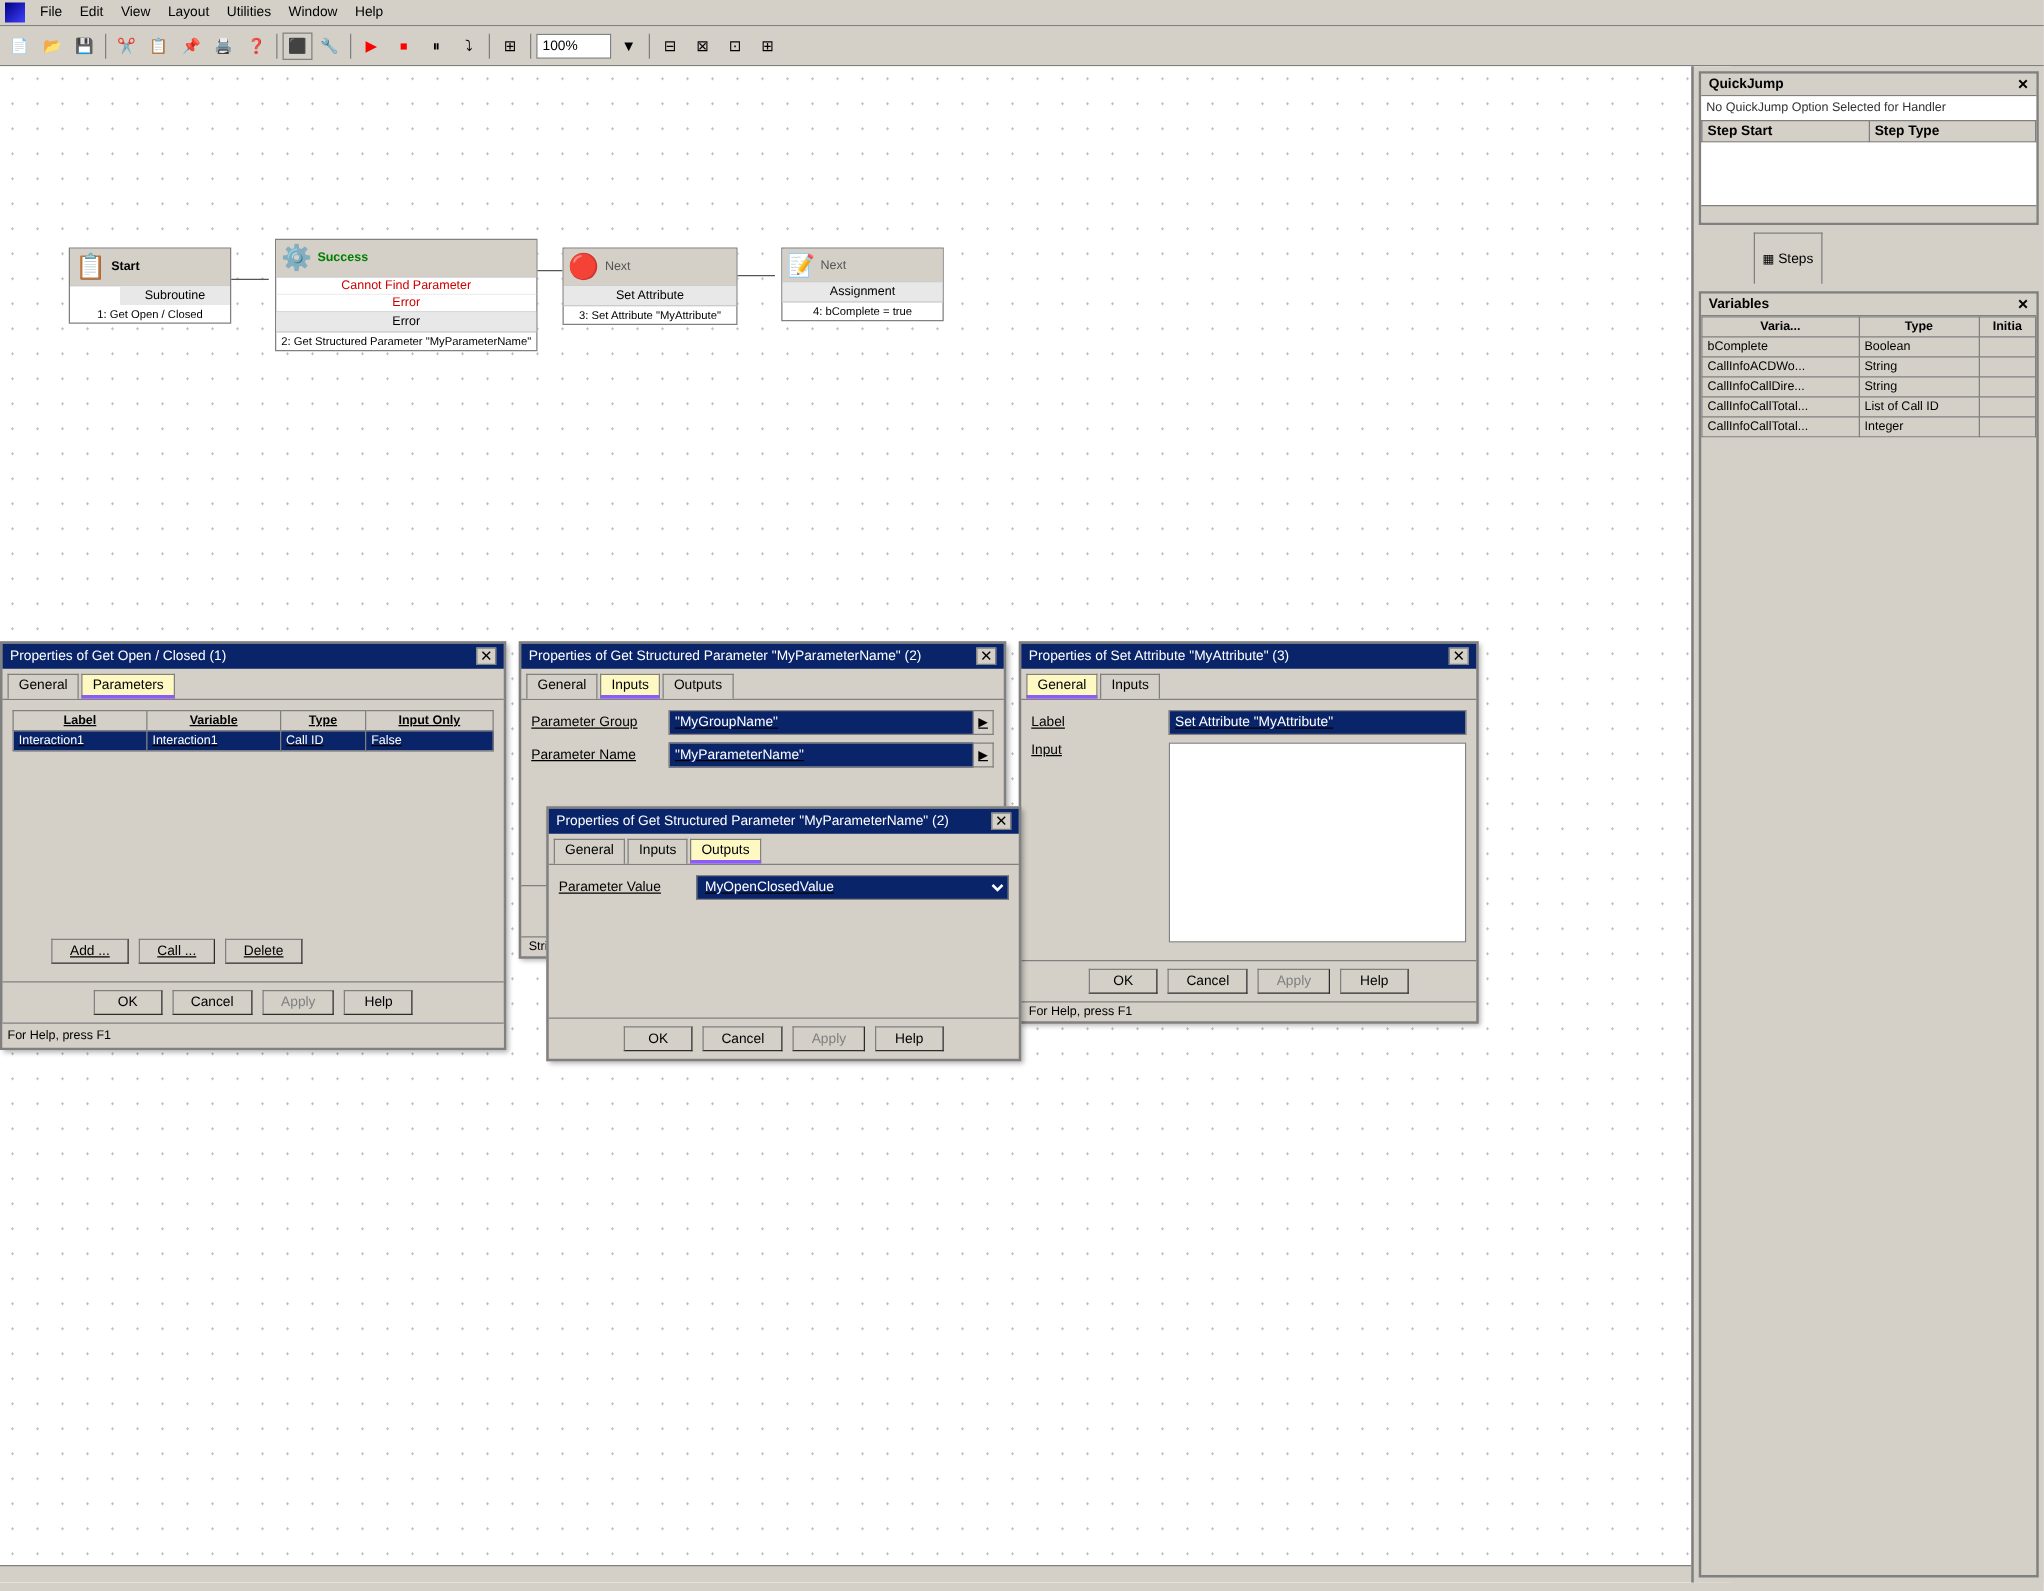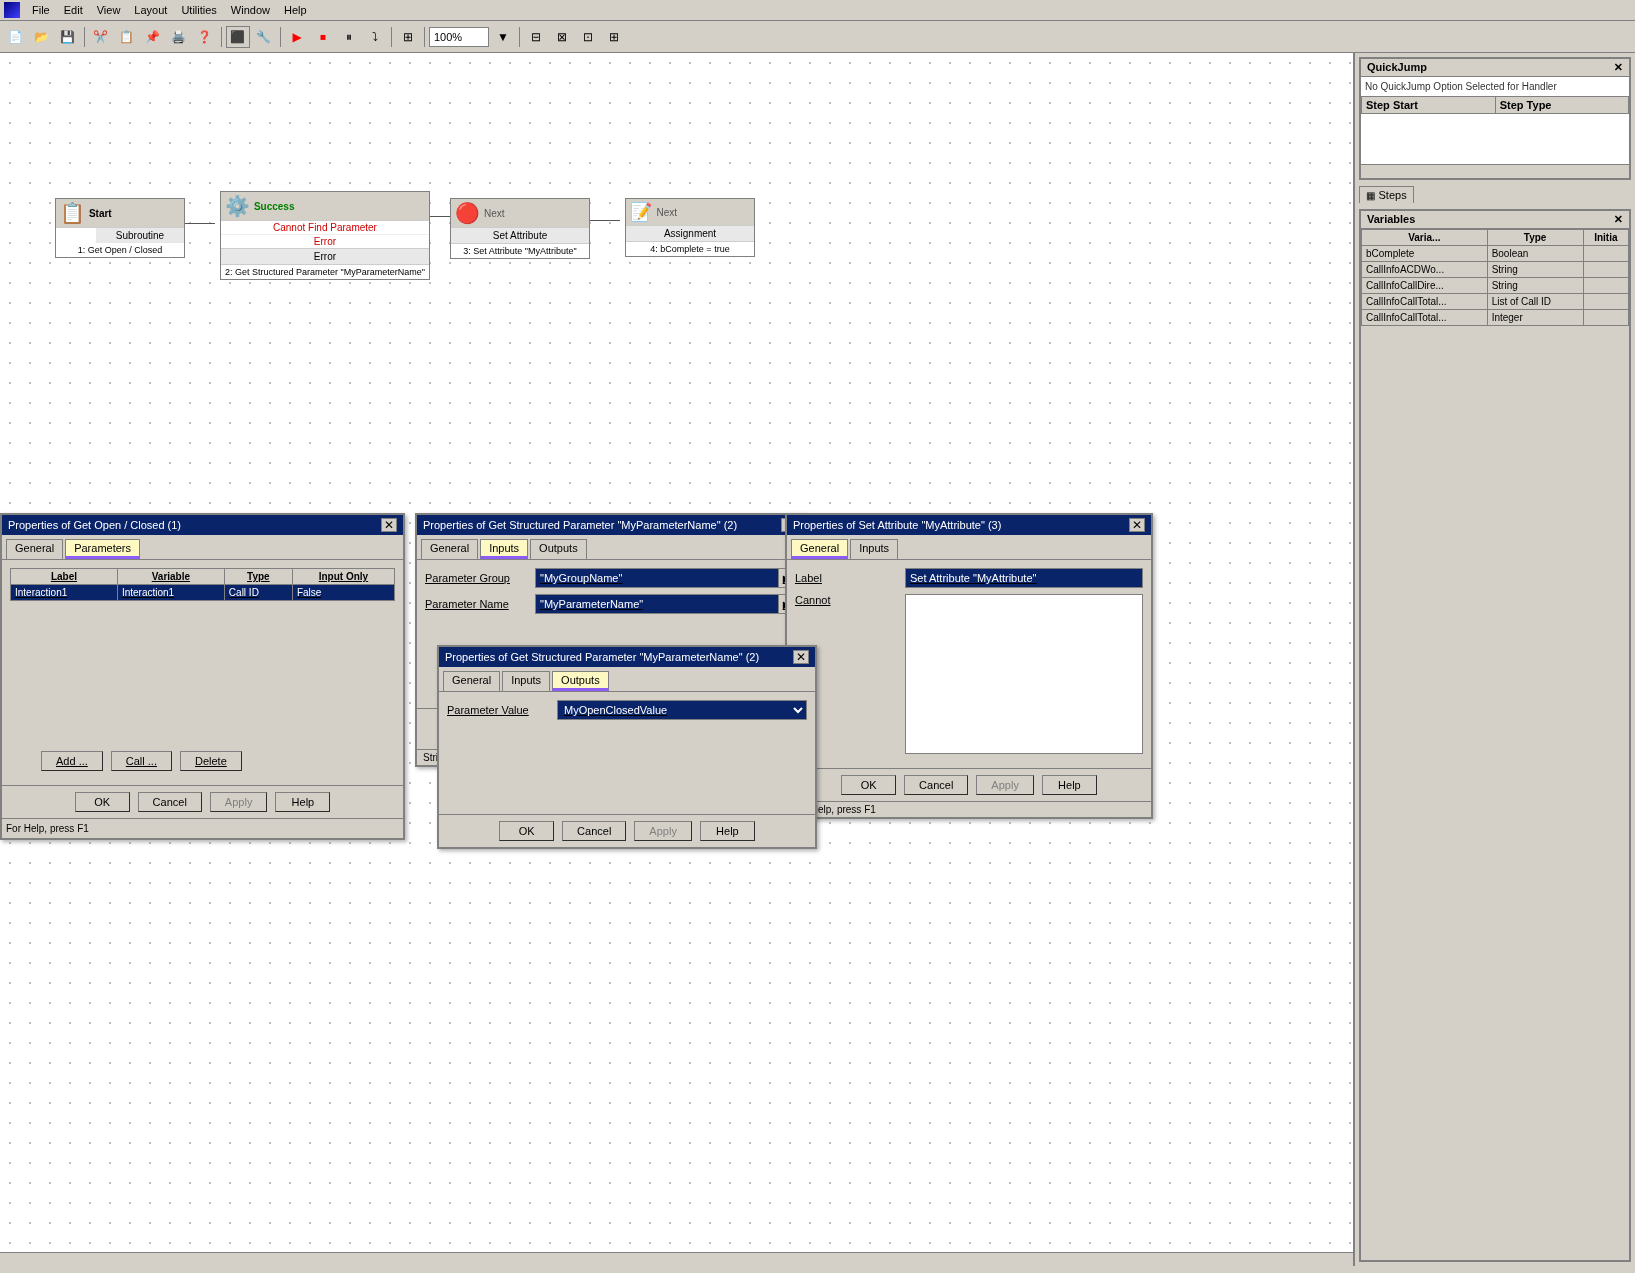--- a/index.html
+++ b/index.html
@@ -33,21 +33,21 @@
     .quickjump-table th { background: #d4d0c8; border: 1px solid #808080; padding: 2px 4px; text-align: left; font-size: 11px; }
 
     
     .variables-panel { border: 2px solid #808080; margin: 4px; background: #d4d0c8; flex: 1; }
     .panel-title { background: #d4d0c8; padding: 2px 6px; font-size: 11px; font-weight: bold; border-bottom: 1px solid #808080; display: flex; justify-content: space-between; }
     .vars-table { width: 100%; border-collapse: collapse; }
     .vars-table th { background: #d4d0c8; border: 1px solid #808080; padding: 2px 4px; font-size: 10px; white-space: nowrap; overflow: hidden; }
     .vars-table td { border: 1px solid #808080; padding: 2px 4px; font-size: 10px; white-space: nowrap; overflow: hidden; }
 
     
-    .steps-tab { padding: 2px 6px; font-size: 11px; cursor: pointer; background: #d4d0c8; border: 1px solid #808080; border-bottom: none; display: inline-block; }
+    .steps-tab { padding: 14px 6px; font-size: 11px; cursor: pointer; background: #d4d0c8; border: 1px solid #808080; border-bottom: none; display: inline-block; margin-left: 44px; }
 
     
     .dialog { position: absolute; background: #d4d0c8; border: 2px solid #808080; box-shadow: 2px 2px 4px rgba(0,0,0,0.3); }
     .dialog-title { background: #0a246a; color: white; padding: 3px 6px; font-size: 11px; display: flex; justify-content: space-between; align-items: center; }
     .dialog-close { color: white; cursor: pointer; font-size: 12px; width: 16px; height: 14px; background: #d4d0c8; color: black; border: 1px solid #808080; display: flex; align-items: center; justify-content: center; }
     .dialog-tabs { display: flex; padding: 4px 4px 0 4px; border-bottom: 1px solid #808080; }
     .dialog-tab { padding: 2px 8px; font-size: 11px; cursor: pointer; border: 1px solid #808080; border-bottom: none; background: #d4d0c8; margin-right: 2px; }
     .dialog-tab.active { background: #fef9c3; border-bottom: 3px solid #8b5cf6; }
     .dialog-content { padding: 8px; text-decoration: underline; }
     .form-row { display: flex; align-items: center; margin-bottom: 6px; }
@@ -280,36 +280,36 @@
         <div class="dialog-buttons">
           <button class="dialog-btn">OK</button>
           <button class="dialog-btn">Cancel</button>
           <button class="dialog-btn" disabled="">Apply</button>
           <button class="dialog-btn">Help</button>
         </div>
       </div>
       <div style="padding:2px 6px; font-size:10px; border-top:1px solid #808080; margin-top:8px;">String</div>
     </div>
 
-    <div class="dialog" style="left:785px; top:460px; width:368px;">
+    <div class="dialog" style="left:815px; top:460px; width:368px;">
       <div class="dialog-title">
         <span>Properties of Set Attribute "MyAttribute" (3)</span>
         <span class="dialog-close">✕</span>
       </div>
       <div class="dialog-tabs">
         <div class="dialog-tab active">General</div>
         <div class="dialog-tab">Inputs</div>
       </div>
       <div class="dialog-content">
         <div class="form-row">
           <span class="form-label">Label</span>
           <input class="form-input form-input-blue" value="Set Attribute &quot;MyAttribute&quot;" style="flex: 1 1 0%; background: rgb(10, 36, 106); color: white;">
         </div>
         <div class="form-row" style="align-items:flex-start;">
-          <span class="form-label">Cannot</span>
+          <span class="form-label">Input</span>
           <textarea style="flex: 1 1 0%; height: 160px; border: 1px solid rgb(128, 128, 128); resize: none; font-size: 11px;"></textarea>
         </div>
       </div>
       <div class="dialog-buttons">
         <button class="dialog-btn">OK</button>
         <button class="dialog-btn">Cancel</button>
         <button class="dialog-btn" disabled="">Apply</button>
         <button class="dialog-btn">Help</button>
       </div>
       <div style="padding:2px 6px; font-size:10px; border-top:1px solid #808080;">For Help, press F1</div>

